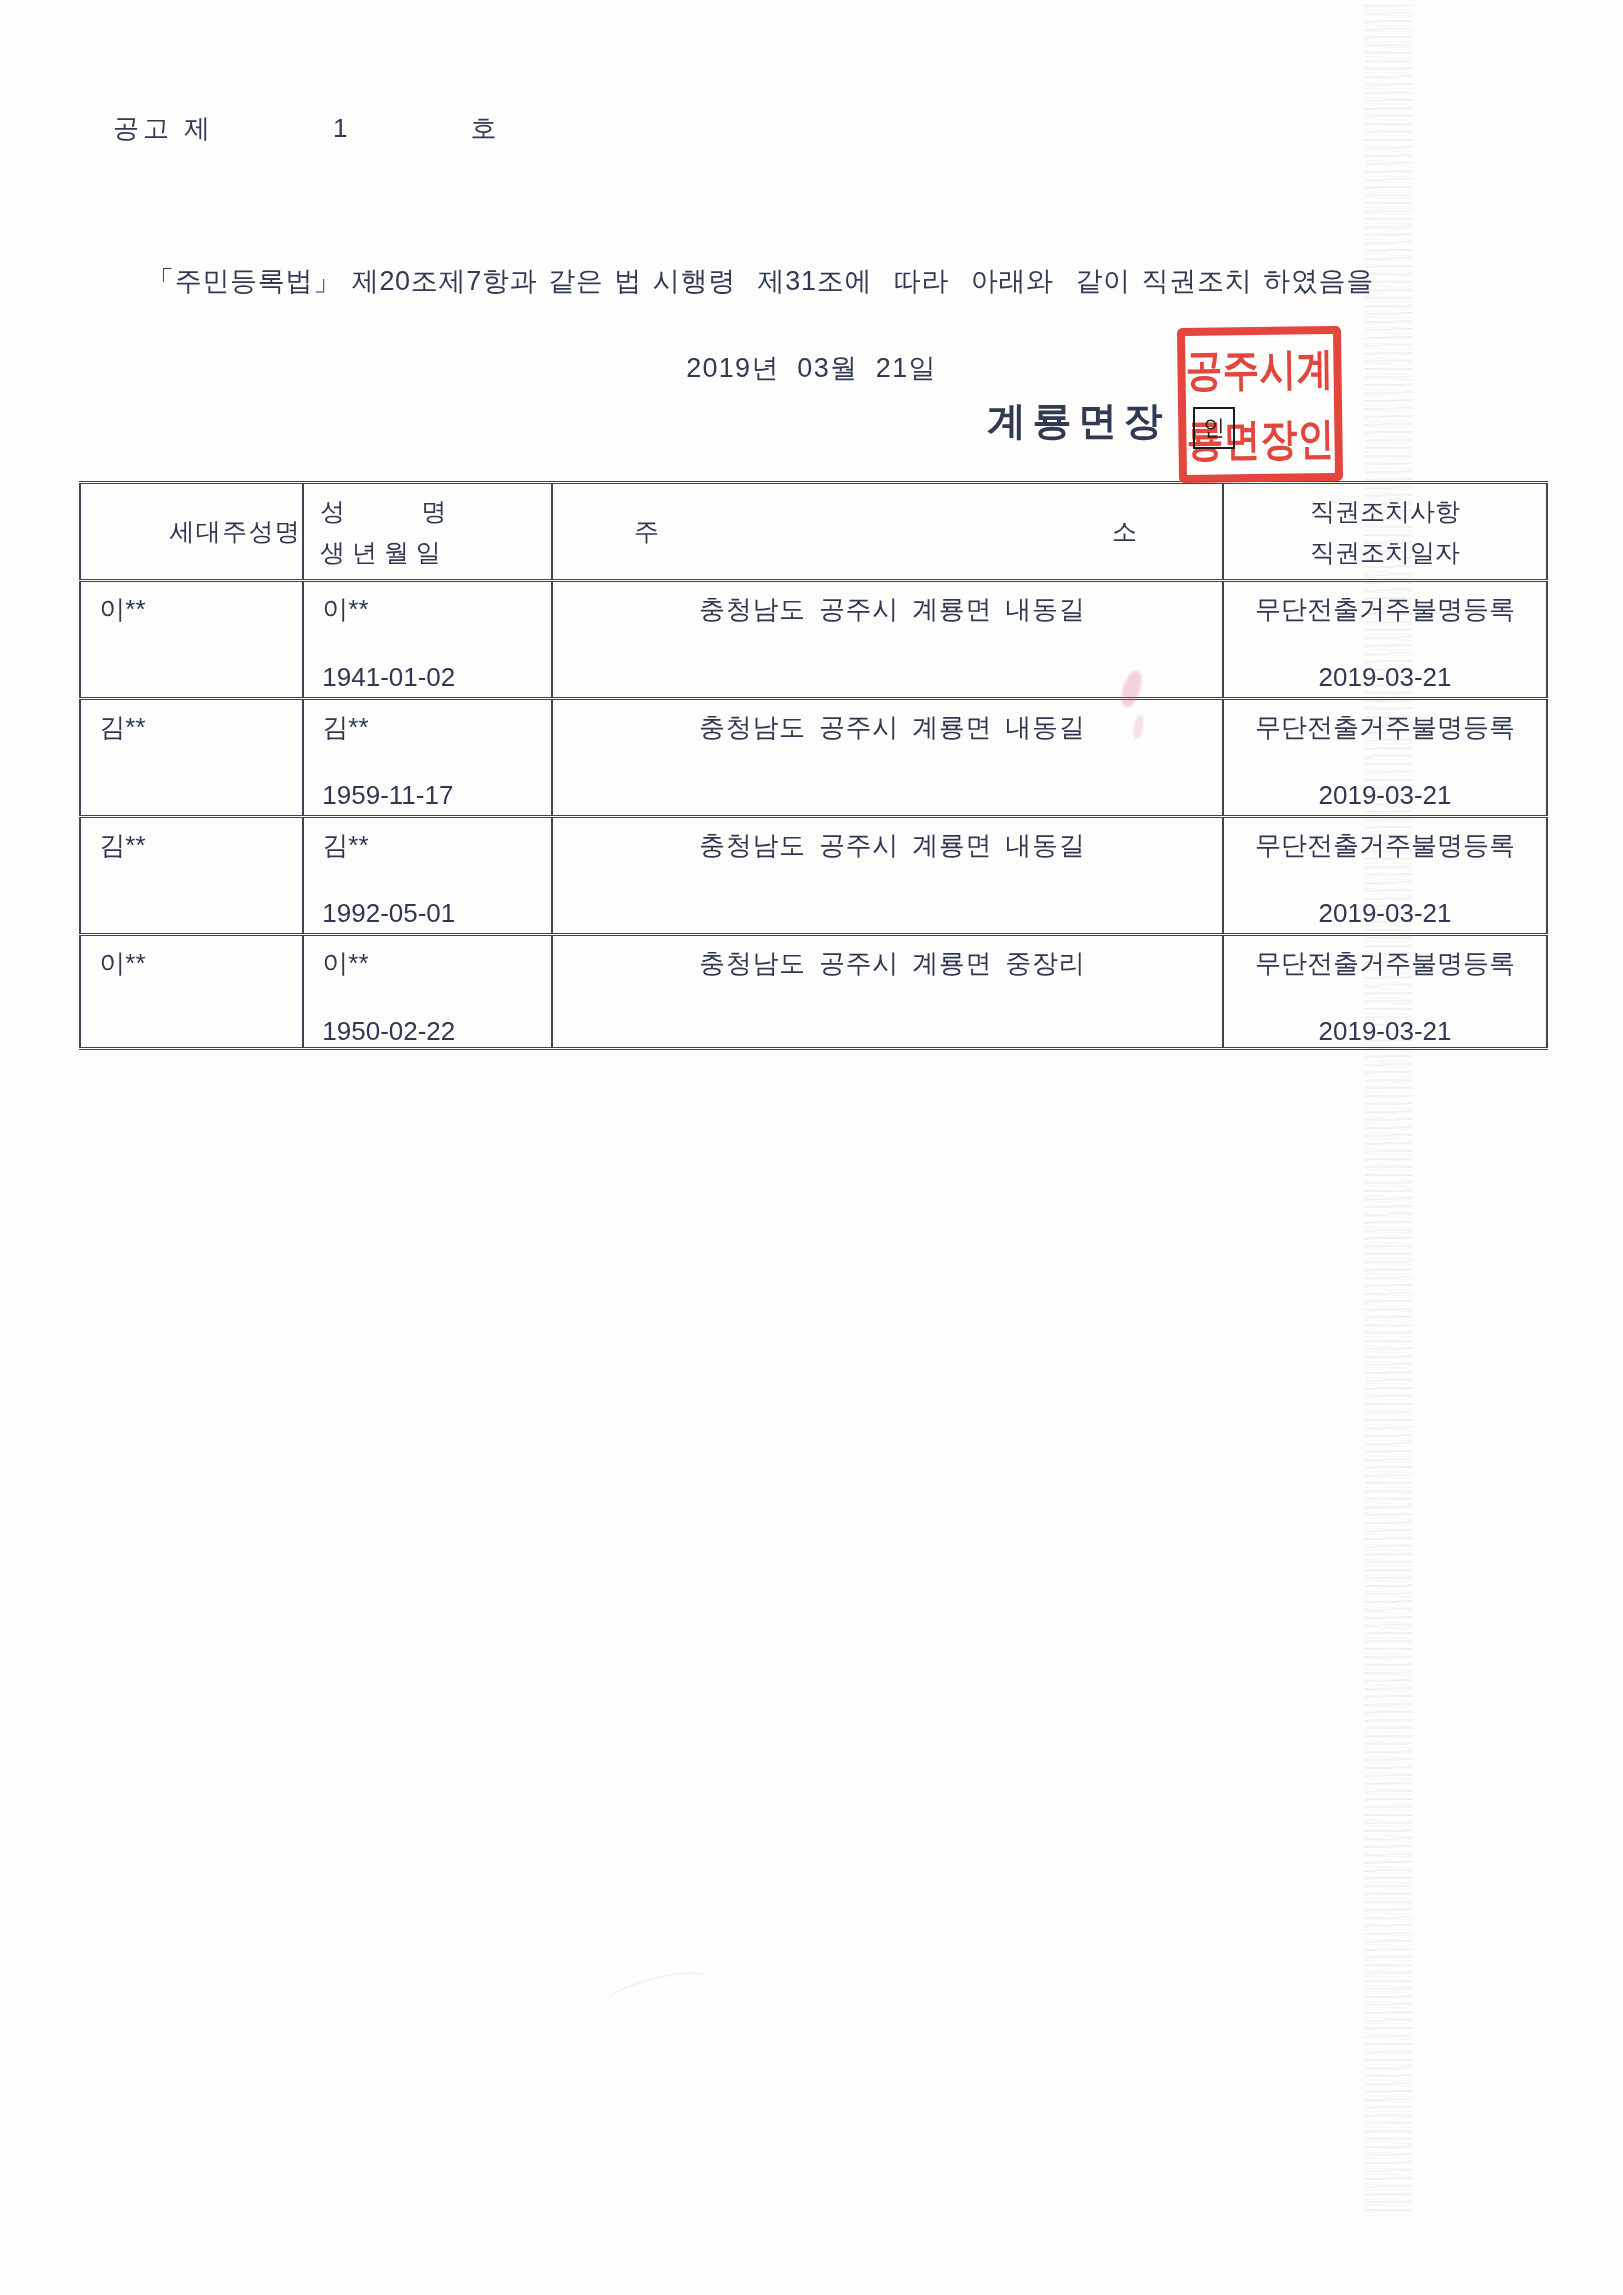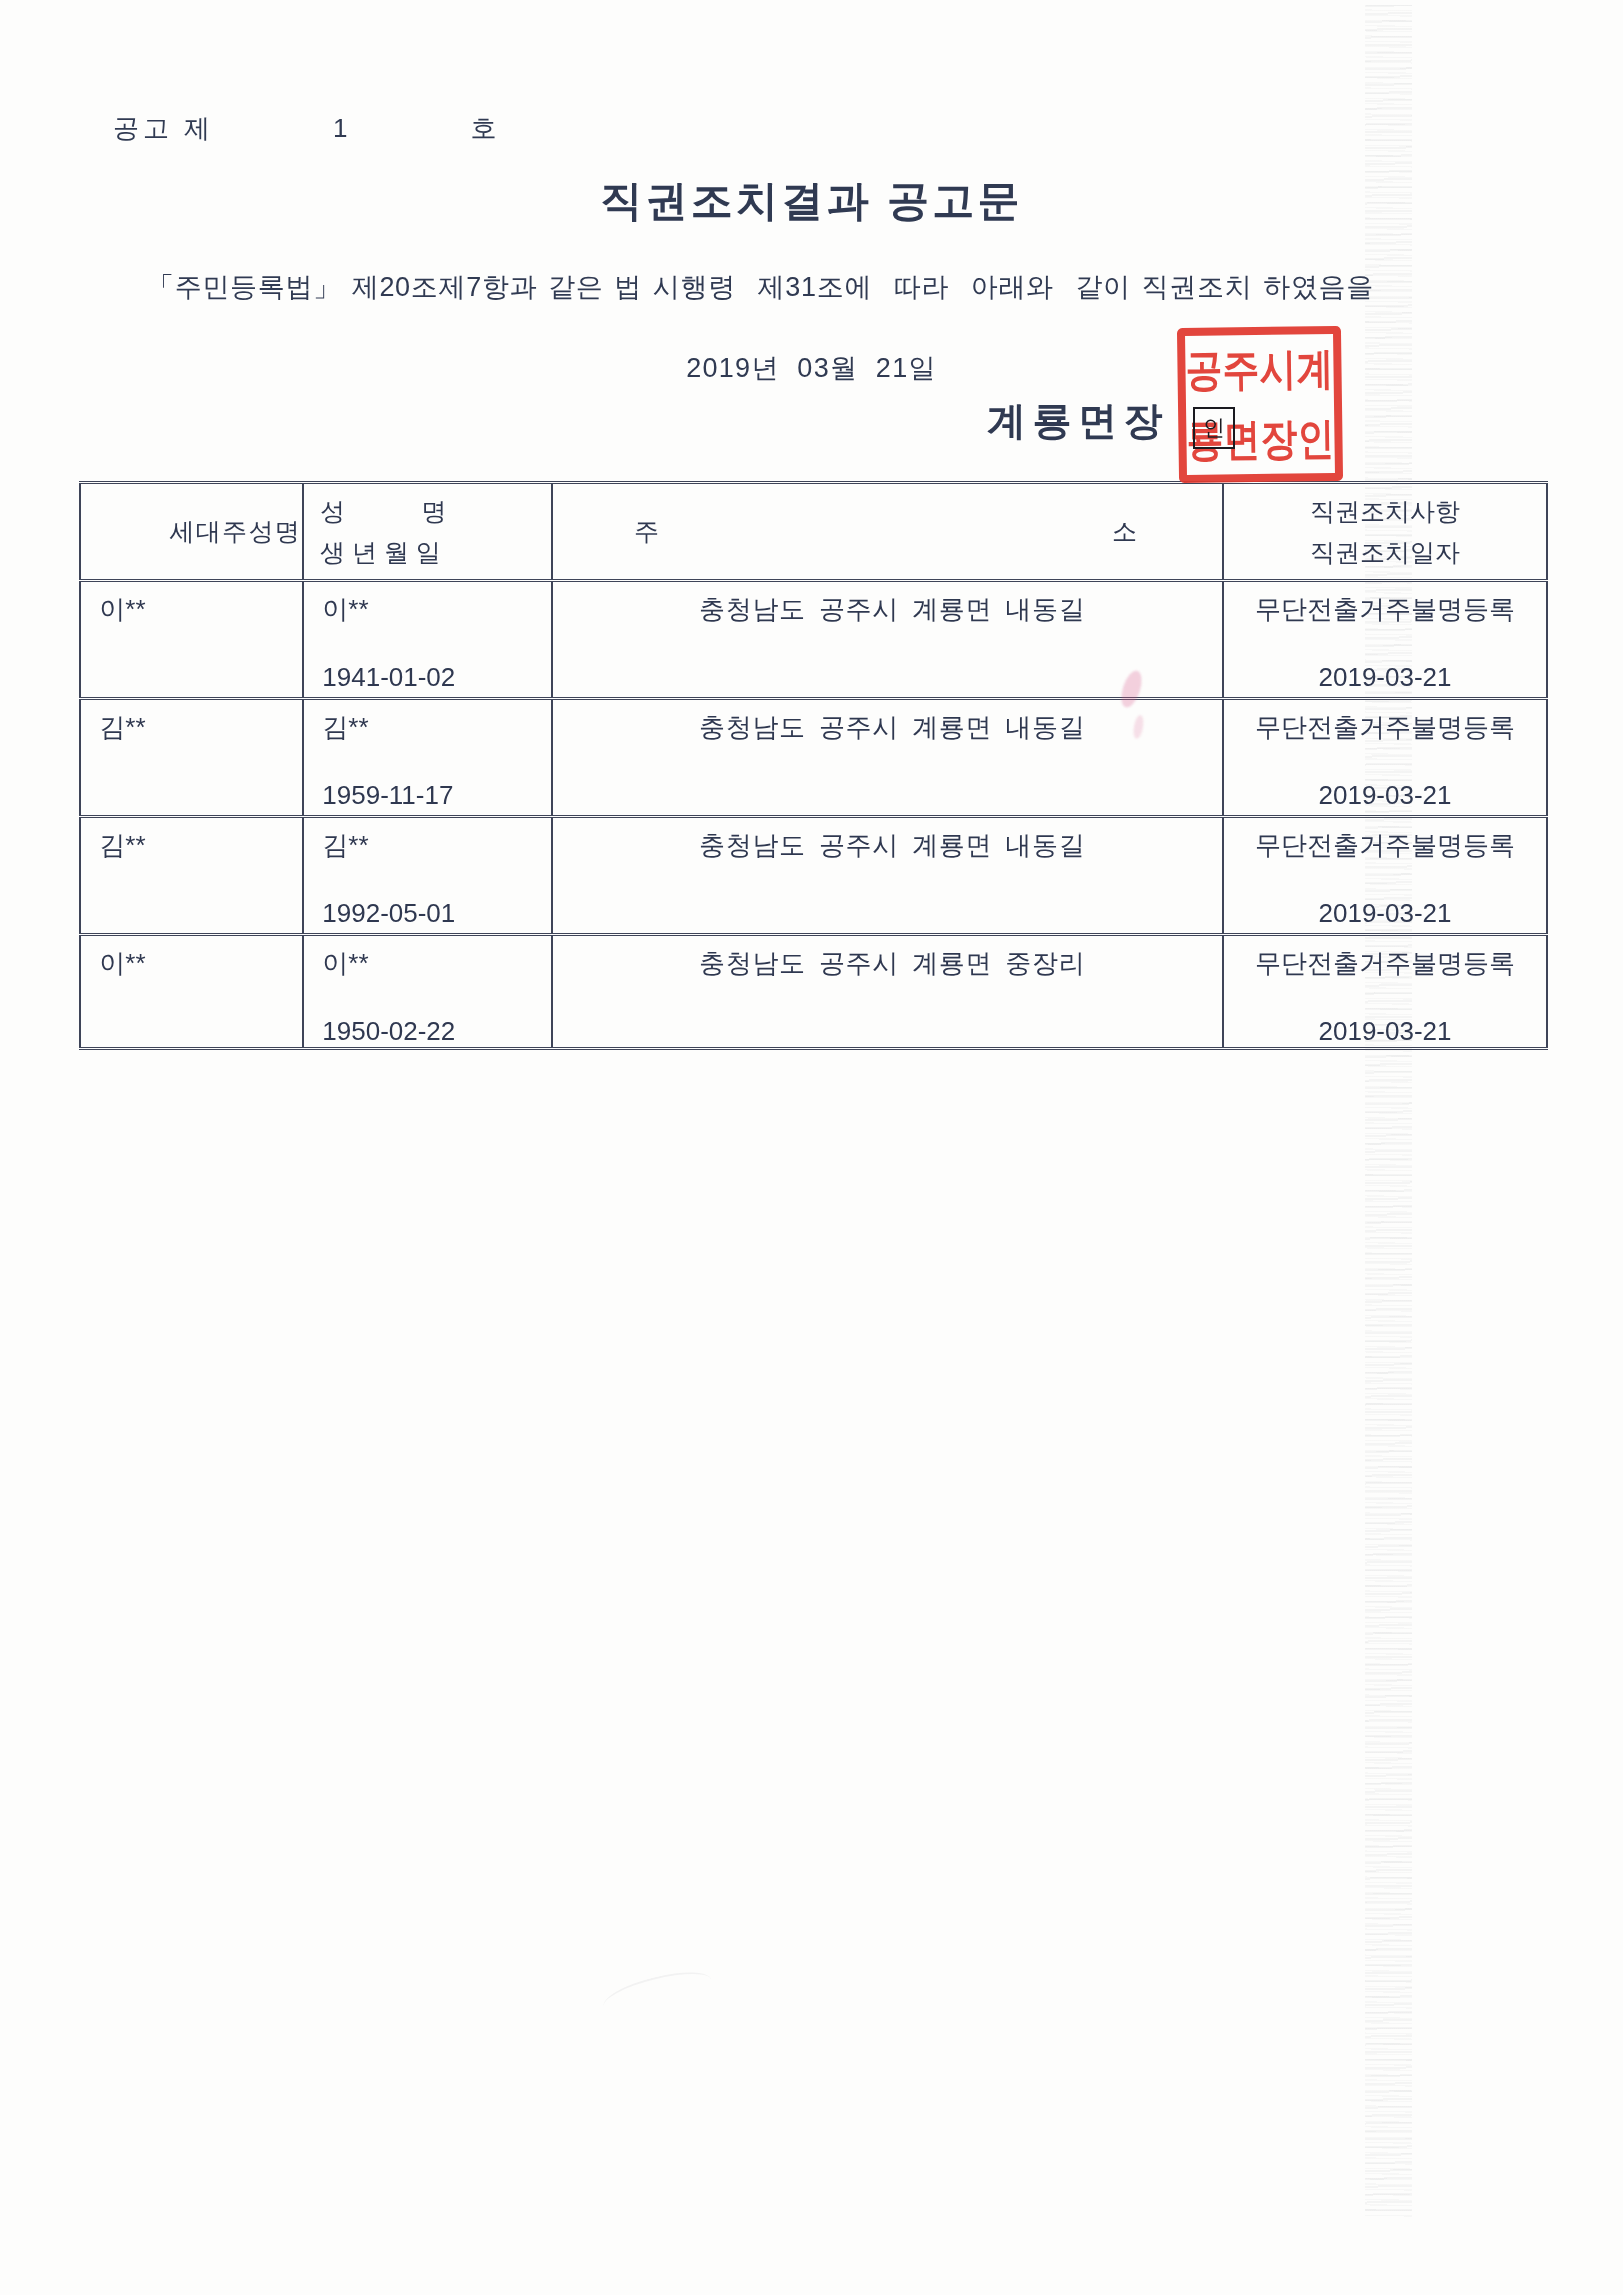--- a/index.html
+++ b/index.html
@@ -21,21 +21,21 @@
   .doc-no .doc-no-number { display:inline-block; margin-left:108px; }
   .doc-no .doc-no-suffix { display:inline-block; margin-left:108px; }
 
   .doc-title {
     position:absolute; left:0; top:173px; width:1623px;
     text-align:center;
     font-size:42px; font-weight:600; letter-spacing:3.3px;
   }
 
   .body-par {
-    position:absolute; left:113px; top:267px; width:1427px;
+    position:absolute; left:113px; top:261px; width:1427px;
     font-size:27px; line-height:41px; letter-spacing:0.7px; word-spacing:2.6px;
   }
   .body-line1 { text-indent:34px; white-space:pre-wrap; }
   .body-line2 { white-space:pre-wrap; }
 
   .date-line {
     position:absolute; left:0; top:350px; width:1623px;
     text-align:center; font-size:27px; letter-spacing:1.3px; white-space:pre;
   }
 
@@ -138,21 +138,20 @@
 <body>
 
 <div class="page">
 
   <div class="doc-no">
     <span>공고 제</span>
     <span class="doc-no-number">1</span>
     <span class="doc-no-suffix">호</span>
   </div>
 
-  <div class="doc-title">직권조치결과  공고문</div>
 
   <div class="body-par">
     <div class="body-line1">「주민등록법」 제20조제7항과 같은 법 시행령  제31조에  따라  아래와  같이 직권조치 하였음을</div>
   </div>
 
   <div class="date-line">2019년  03월  21일</div>
 
   <div class="signer">계룡면장</div>
 
   <div class="seal-placeholder">인</div>

